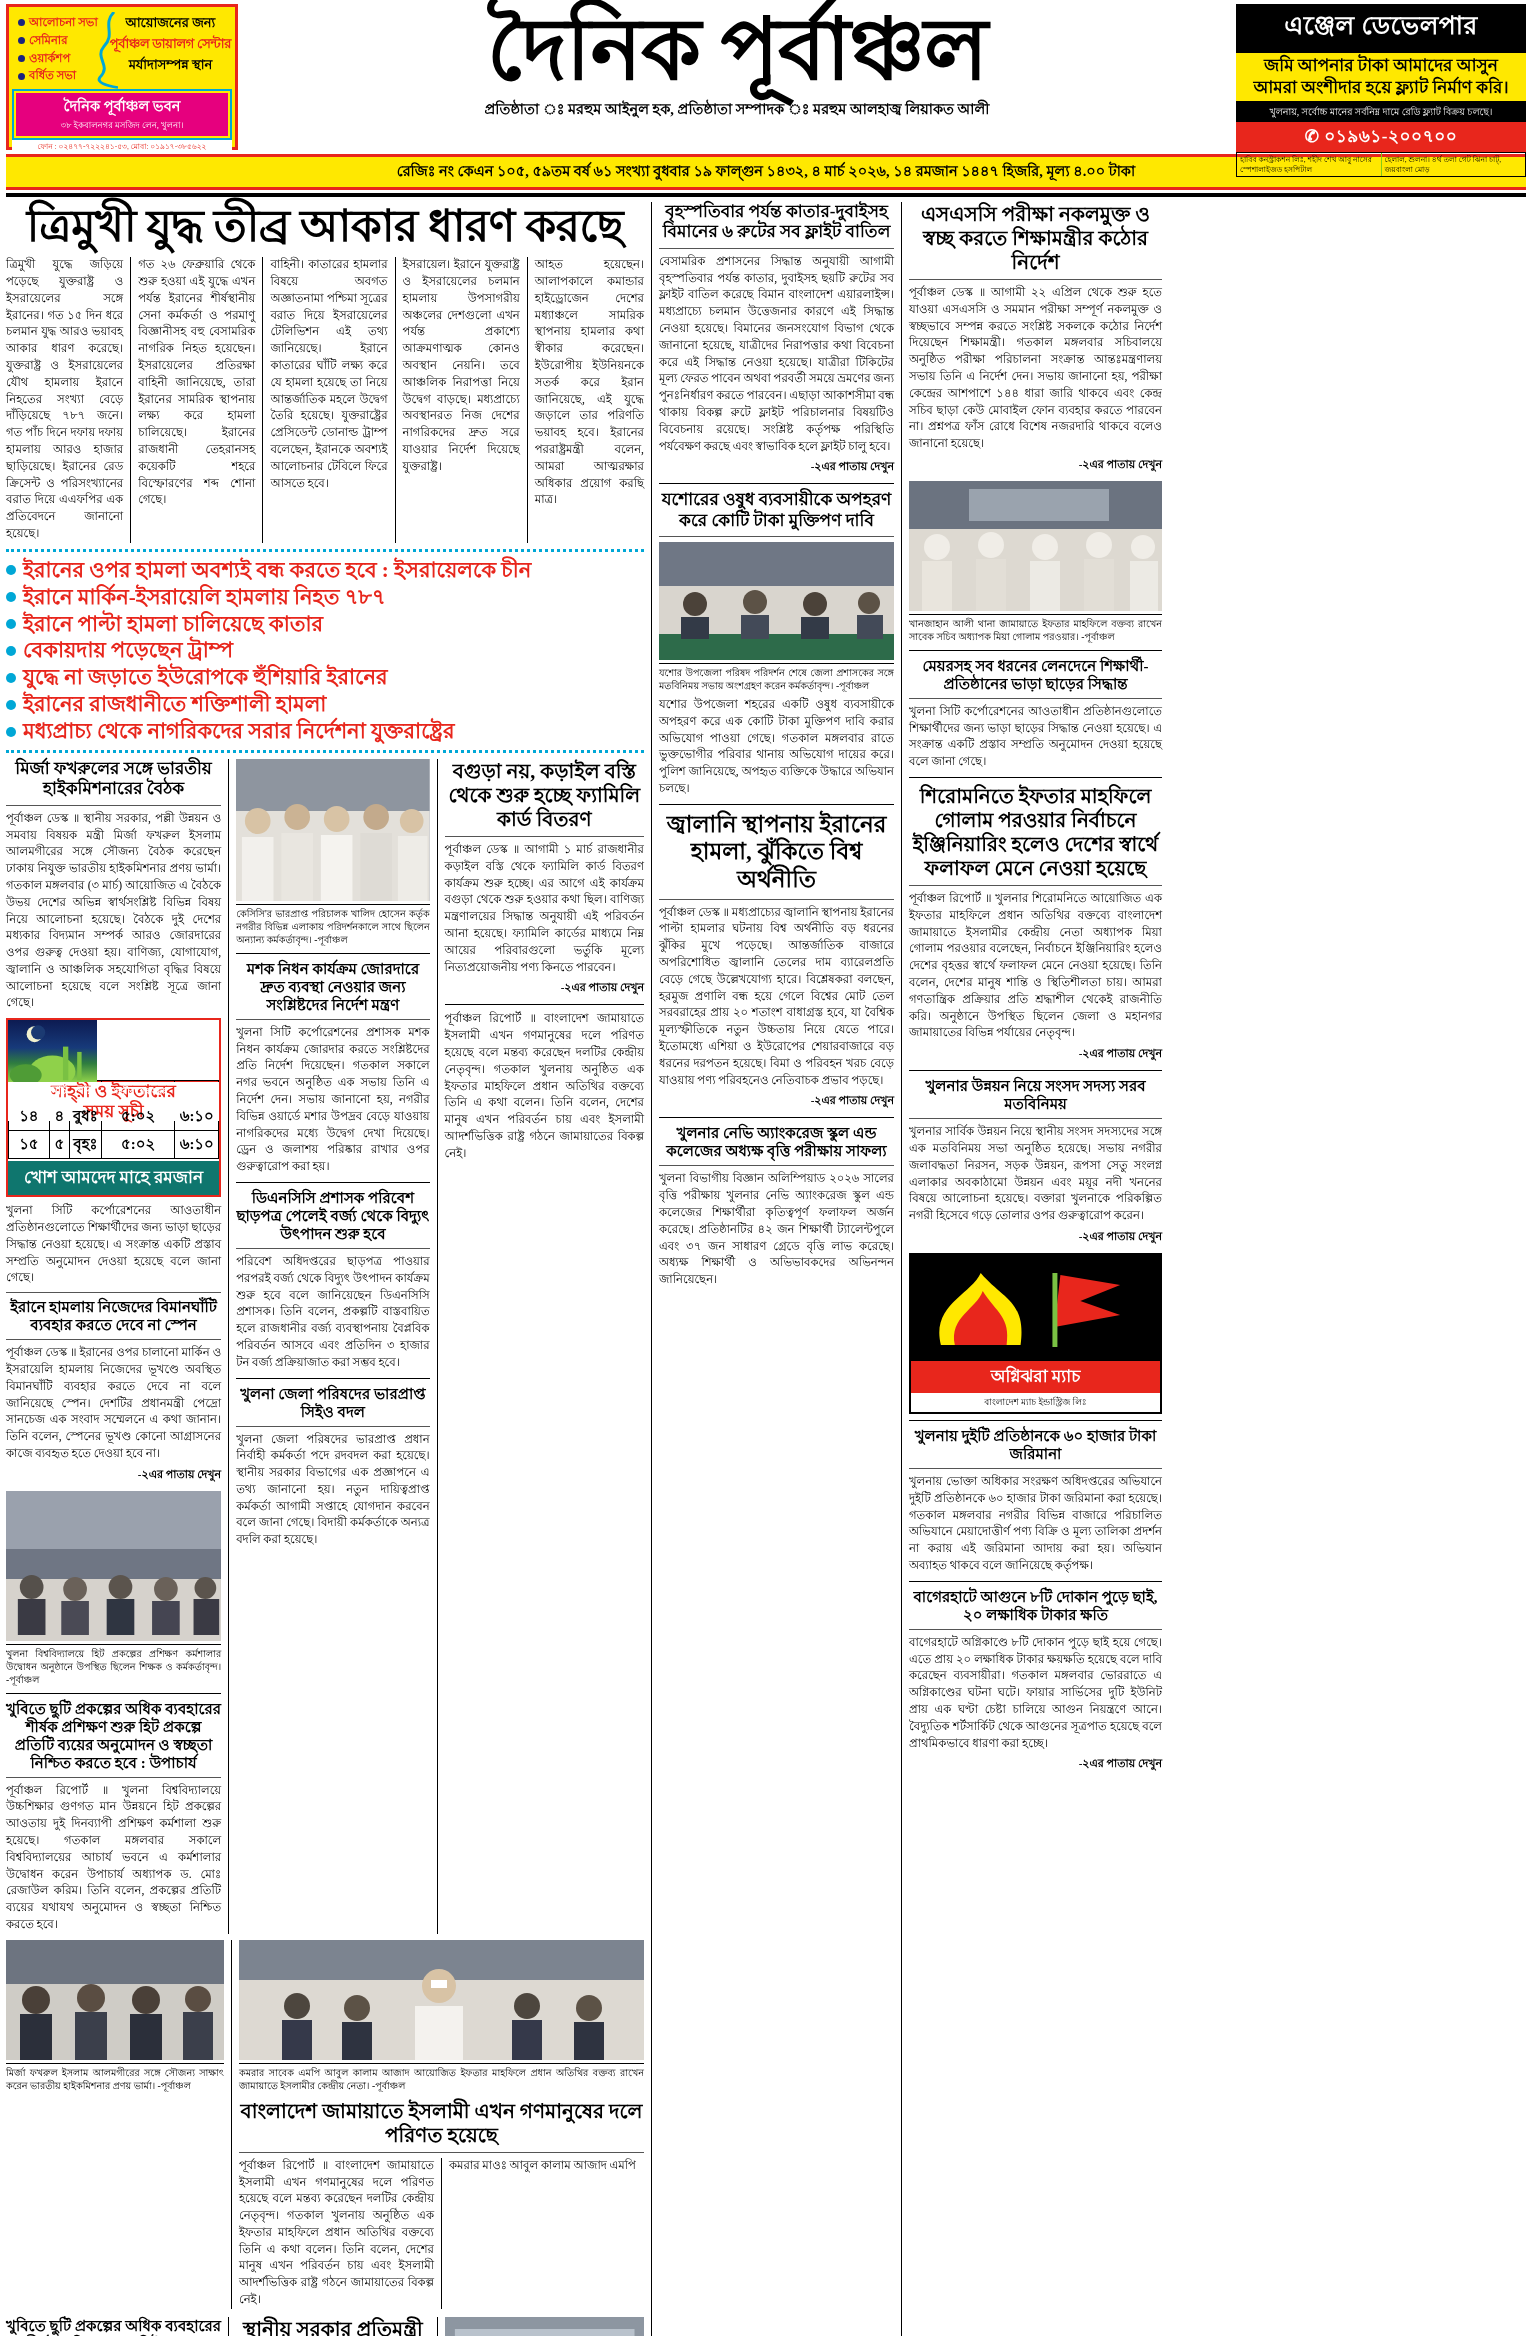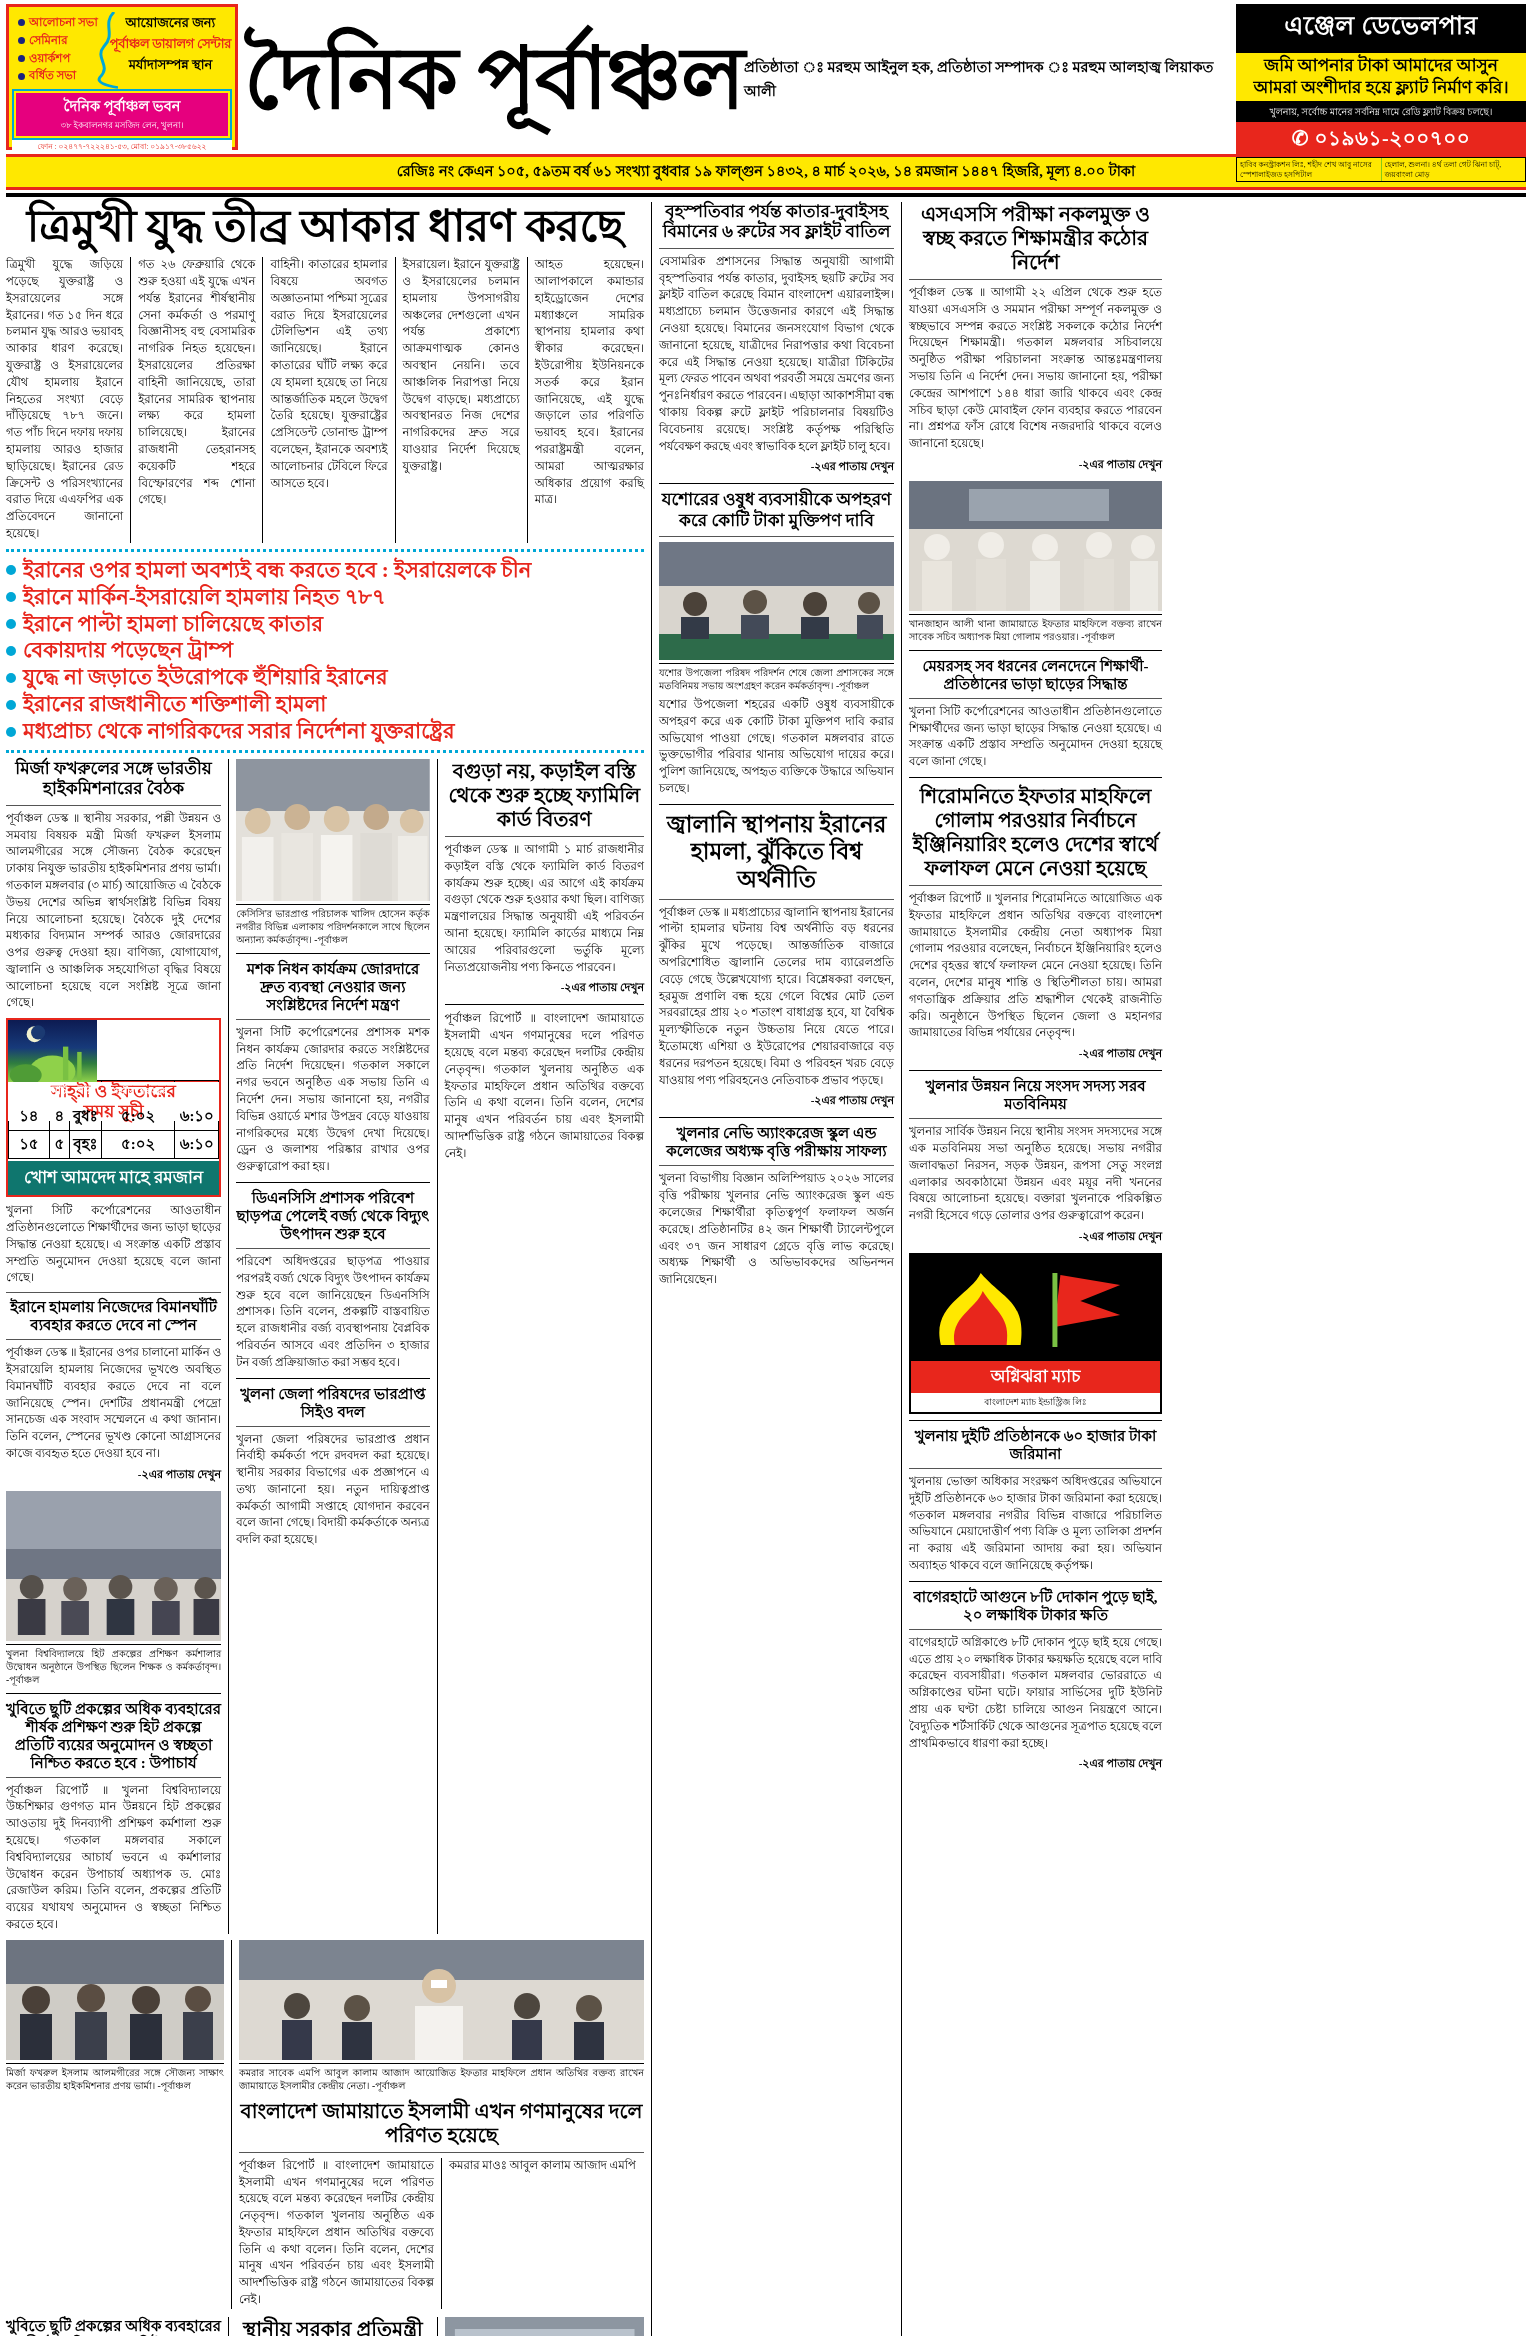--- a/index.html
+++ b/index.html
@@ -27,30 +27,30 @@
   .al-r1 { font-size:13px; font-weight:bold; color:#000; }
   .al-r2 { font-size:13px; font-weight:bold; color:#e8261c; letter-spacing:-0.3px;}
   .al-r3 { font-size:13px; font-weight:bold; color:#000; }
   .squiggle { position:absolute; left:38%; top:2px; height:100%; width:22px; }
   .ad-left-band { margin-top:2px; padding:2px; background:#00a7d6; }
   .ad-left-band-in { border:2px solid #ffe800; background:#e6007e; text-align:center; padding:2px 0; }
   .al-bldg { color:#fff; font-size:14.5px; font-weight:bold; }
   .al-addr { background:#e6007e; color:#fff; font-size:8.5px; text-align:center; padding-bottom:1px;}
   .al-phone { color:#e8261c; font-size:7.5px; text-align:center; background:#fff; padding:1px 0; }
 
-  .nameplate { flex:1; display:flex; flex-direction:row; align-items:center; justify-content:flex-start; padding:0 6px;}
+  .nameplate { flex:1; display:flex; flex-direction:column; align-items:center; justify-content:flex-start; padding:0 6px;}
   .np-title { font-size:86px; font-weight:bold; line-height:0.98; letter-spacing:-1px; white-space:nowrap; margin-top:4px;}
   .np-sub { font-size:14.5px; font-weight:bold; margin-top:6px; }
 
   .ad-right { width:290px; display:flex; flex-direction:column; }
   .ar-black { background:#000; color:#fff; text-align:center; font-size:25px; font-weight:bold; padding:2px 0; letter-spacing:0.5px;}
   .ar-yellow { background:#ffe800; border-top:2px solid #000; border-bottom:2px solid #000; text-align:center; padding:2px 4px; }
   .ar-yellow div { font-size:17px; font-weight:bold; line-height:1.3; }
   .ar-line { background:#000; color:#fff; font-size:9.5px; text-align:center; padding:2px 0; }
-  .ar-phone { background:#e8261c; color:#fff; font-size:20px; font-weight:bold; text-align:center; padding:1px 0; letter-spacing:0.5px;}
+  .ar-phone { background:#e8261c; color:#fff; font-size:17px; font-weight:bold; text-align:center; padding:1px 0; letter-spacing:0.5px;}
   .ar-foot { display:flex; font-size:7.5px; border:1px solid #000; }
   .ar-foot > div { flex:1; padding:2px 3px; line-height:1.25; }
   .ar-foot > div:first-child { border-right:1px solid #84cc16; }
 
   
   .datebar-wrap { margin-top:4px; }
   .datebar {
     background:#ffe800; border-top:3px solid #e8261c; border-bottom:3px solid #e8261c;
     text-align:center; font-size:14.5px; font-weight:bold; padding:3px 0;
   }

